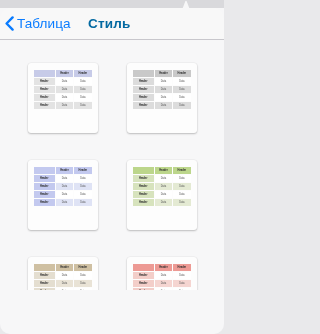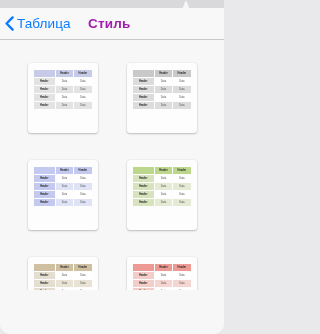--- a/index.html
+++ b/index.html
@@ -65,21 +65,21 @@
     color:#0a7cff;
     font-size:13.5px;
     letter-spacing:0.1px;
     white-space:nowrap;
   }
   #nav-title {
     position:absolute;
     left:88px;
     font-size:13.5px;
     font-weight:600;
-    color:#a21caf;
+    color:#0369a1;
     letter-spacing:0.2px;
     white-space:nowrap;
   }
 
   
   #styles-scroll {
     position:absolute; left:0; top:32px;
     width:224px; height:294px;
     overflow:hidden;
     background:#f7f7f8;

